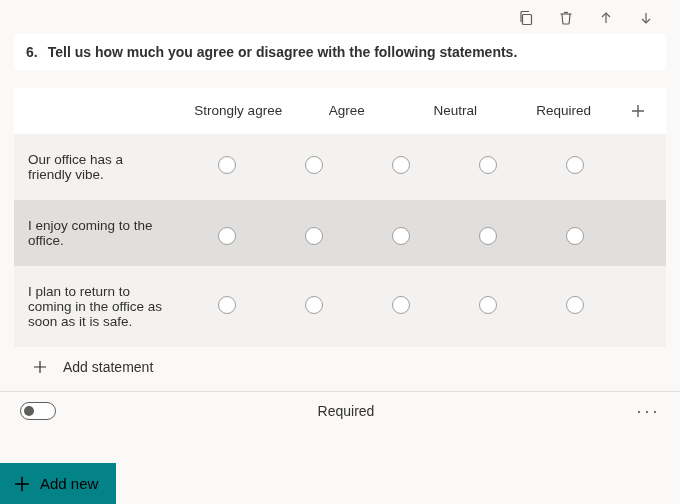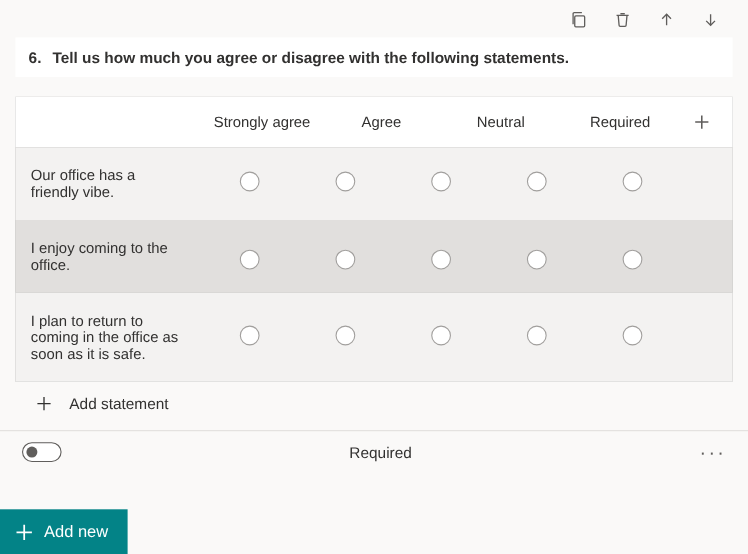--- a/index.html
+++ b/index.html
@@ -149,21 +149,21 @@
     letter-spacing: 2px;
     color: #605e5c;
     cursor: pointer;
     line-height: 1;
   }
   .add-new {
     position: absolute;
     left: 0;
     bottom: 0;
     background: #038387;
-    color: #ffffff;
+    color: #000000;
     padding: 12px 18px 12px 14px;
     display: flex;
     align-items: center;
     gap: 10px;
     font-size: 15px;
     cursor: pointer;
   }
   svg { display: block; }
 </style>
 </head>

